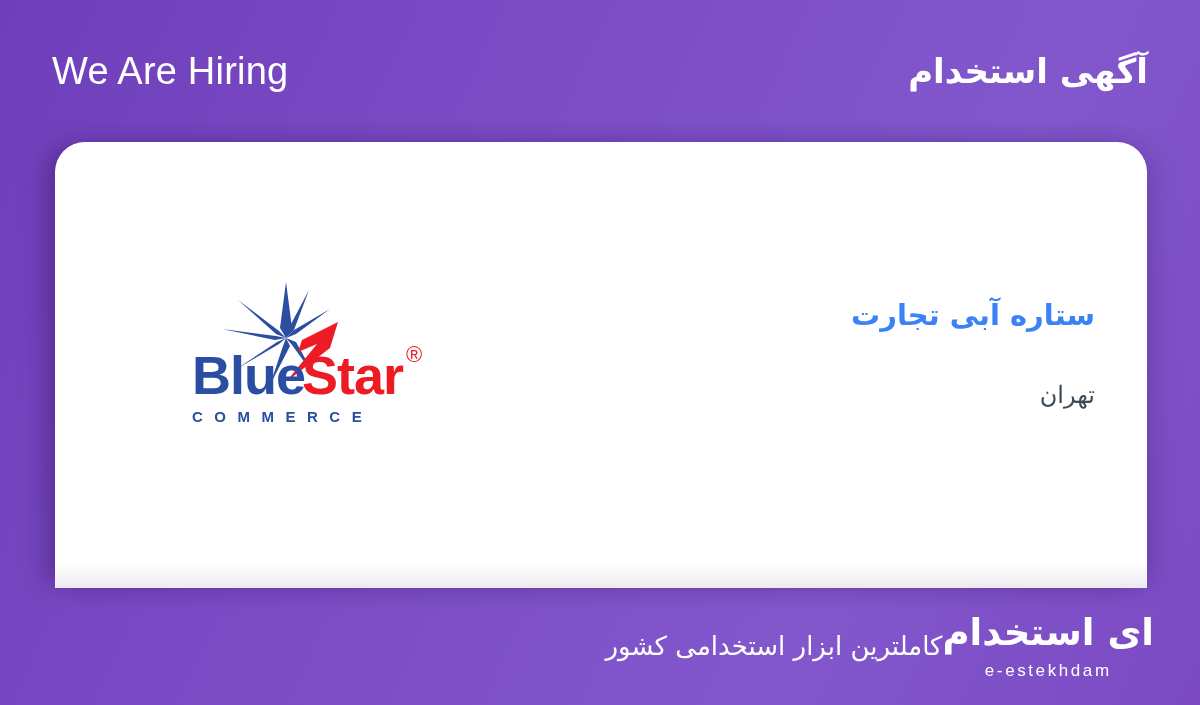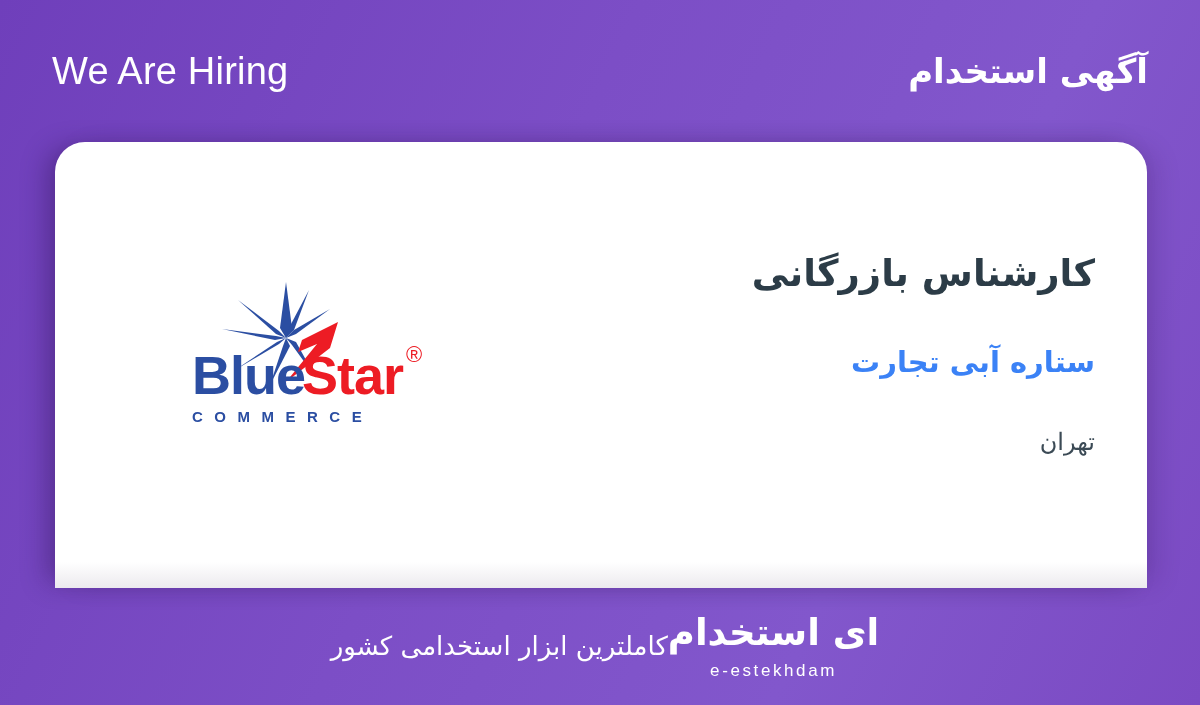--- a/index.html
+++ b/index.html
@@ -137,21 +137,21 @@
   }
 
   
   .footer {
     position: absolute;
     left: 4px; right: 0;
     bottom: 0;
     height: 117px;
     display: flex;
     align-items: center;
-    justify-content: center;
+    justify-content: flex-end;
     padding: 0 46px 0 52px;
   }
 
   .footer-tagline {
     color: #ffffff;
     font-size: 26px;
     font-weight: 400;
     direction: rtl;
     line-height: 1.35;
     white-space: nowrap;
@@ -224,21 +224,20 @@
           </g>
 
           <g>
             <text x="14" y="140" font-family="Liberation Sans, sans-serif" font-size="15" font-weight="700" fill="#2b4ea2" letter-spacing="11.5">COMMERCE</text>
           </g>
         </svg>
       </div>
     </div>
 
     <div class="info-pane">
-      <div class="job-title">کارشناس بازرگانی</div>
       <div class="company-name">ستاره آبی تجارت</div>
       <div class="city-name">تهران</div>
     </div>
 
   </div>
 
   <div class="footer">
     <div class="footer-tagline">کاملترین ابزار استخدامی کشور</div>
 
     <div class="brand">

